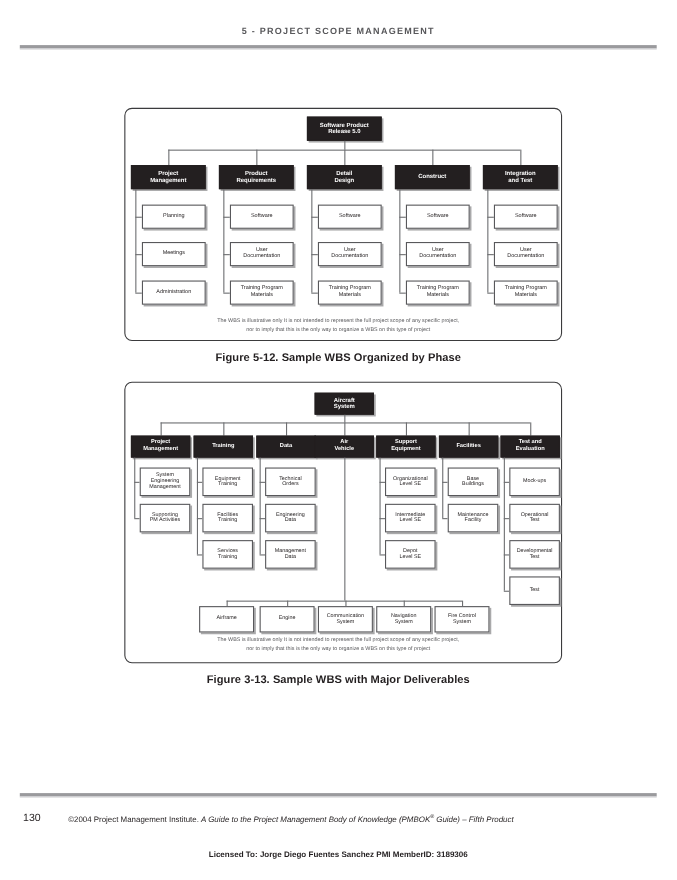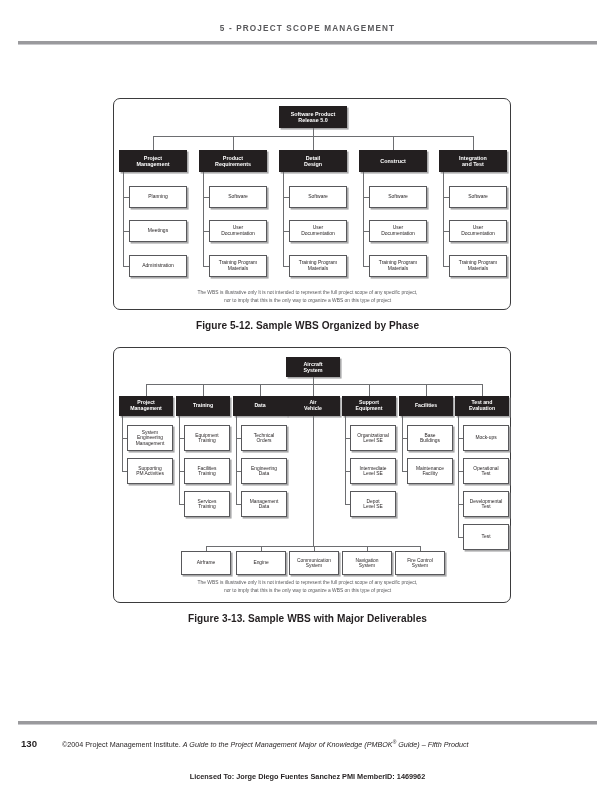--- a/index.html
+++ b/index.html
@@ -86,21 +86,21 @@
   .foot-rule {
     position: absolute; top: 721px; left: 18px; width: 579px; height: 3px;
     background: #9a9a9d;
   }
   .foot-rule::after {
     content:""; position:absolute; left:0; top:3px; width:100%; height:1px;
     background:#c9c9cc;
   }
   .pagenum {
     position: absolute; top: 738px; left: 21px;
-    font-size: 9.6px; font-weight: bold; color: #231f20;
+    font-size: 9.6px; font-weight: normal; color: #231f20;
   }
   .copyright {
     position: absolute; top: 740px; left: 62px;
     font-size: 7.2px; color: #231f20; white-space: nowrap;
   }
   .copyright i { font-style: italic; }
   .copyright sup { font-size: 4.8px; vertical-align: super; }
   .license {
     position: absolute; top: 772px; left: 0; width: 615px;
     text-align: center; font-size: 7.3px; font-weight: bold;
@@ -487,19 +487,19 @@
     </div>
   <div class="disclaimer" style="top:579px; left:0;">
     <div>The WBS is illustrative only  It is not intended to represent the full project scope of any specific project,</div>
     <div>nor to imply that this is the only way to organize a WBS on this type of project</div>
   </div>
   <div class="caption" id="cap2">Figure 3-13. Sample WBS with Major Deliverables</div>
 
   <div class="foot-rule"></div>
   <div class="pagenum">130</div>
   <div class="copyright">
-    <span>©2004 Project Management Institute. </span><i><span>A Guide to the Project Management Major of Knowledge (PMBOK</span><sup>®</sup><span> Guide) – Fifth Product</span></i>
+    <span>©2004 Project Management Institute. </span><i><span>A Guide to the Project Management Body of Knowledge (PMBOK</span><sup>®</sup><span> Guide) – Fifth Product</span></i>
   </div>
   <div class="license">
-    <div>Licensed To: Jorge Diego Fuentes Sanchez PMI MemberID: 1469962</div>
+    <div>Licensed To: Jorge Diego Fuentes Sanchez PMI MemberID: 3189306</div>
   </div>
 
 </div>
 
 </body></html>

